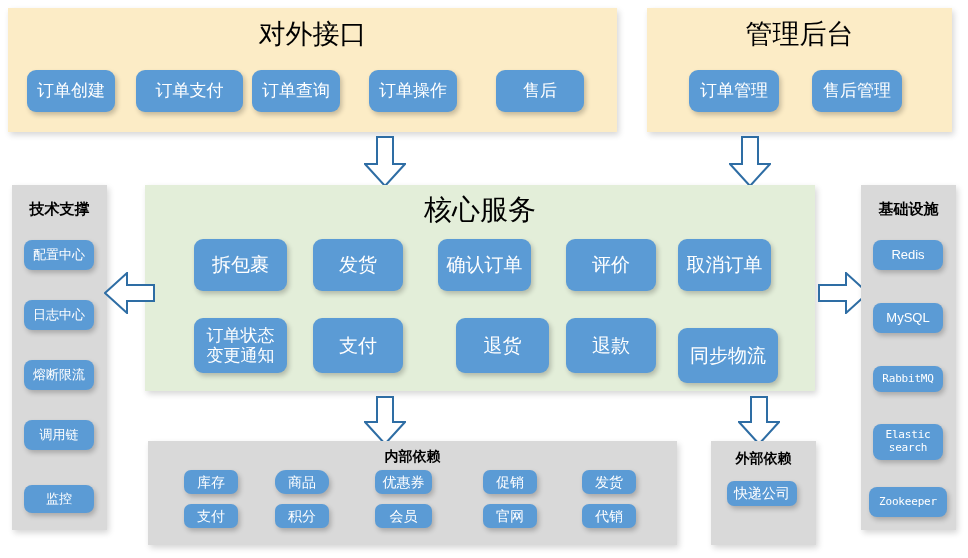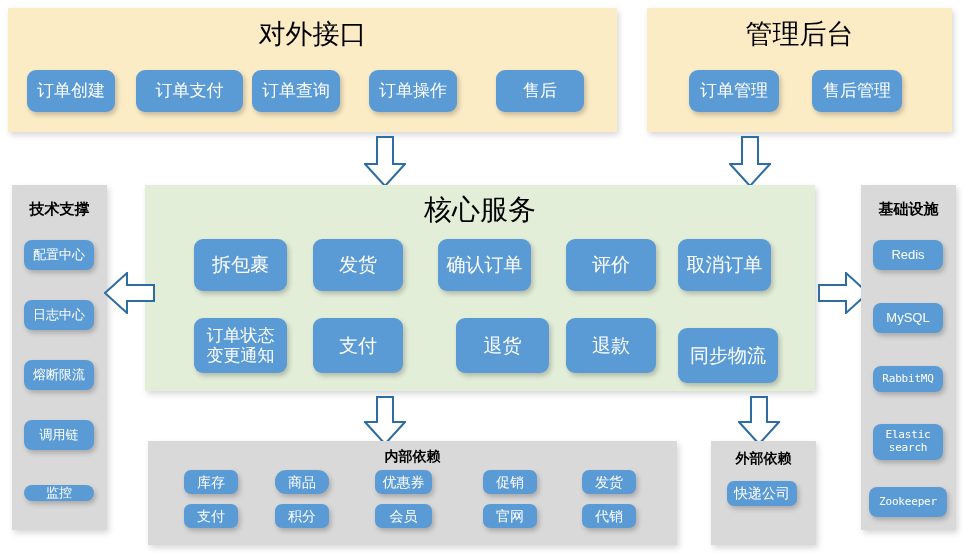--- a/index.html
+++ b/index.html
@@ -93,21 +93,21 @@
   </svg>
 </div>
 
 <div class="panel panel-gray" style="left:12px; top:185px; width:95px; height:345px;">
   <div class="panel-title title-md" style="margin-top:16px;">技术支撑</div>
 </div>
 <div class="btn btn-side" style="left:24px; top:240px; width:70px; height:30px;">配置中心</div>
 <div class="btn btn-side" style="left:24px; top:300px; width:70px; height:30px;">日志中心</div>
 <div class="btn btn-side" style="left:24px; top:360px; width:70px; height:30px;">熔断限流</div>
 <div class="btn btn-side" style="left:24px; top:420px; width:70px; height:30px;">调用链</div>
-<div class="btn btn-side" style="left:24px; top:485px; width:70px; height:16px;">监控</div>
+<div class="btn btn-side" style="left:24px; top:485px; width:70px; height:28px;">监控</div>
 
 <div class="panel panel-green" style="left:145px; top:185px; width:670px; height:206px;">
   <div class="panel-title title-lg" style="margin-top:10px;">核心服务</div>
 </div>
 
 <div class="btn btn-core" style="left:194px; top:239px; width:93px; height:52px;">拆包裹</div>
 <div class="btn btn-core" style="left:313px; top:239px; width:90px; height:52px;">发货</div>
 <div class="btn btn-core" style="left:438px; top:239px; width:93px; height:52px;">确认订单</div>
 <div class="btn btn-core" style="left:566px; top:239px; width:90px; height:52px;">评价</div>
 <div class="btn btn-core" style="left:678px; top:239px; width:93px; height:52px;">取消订单</div>

